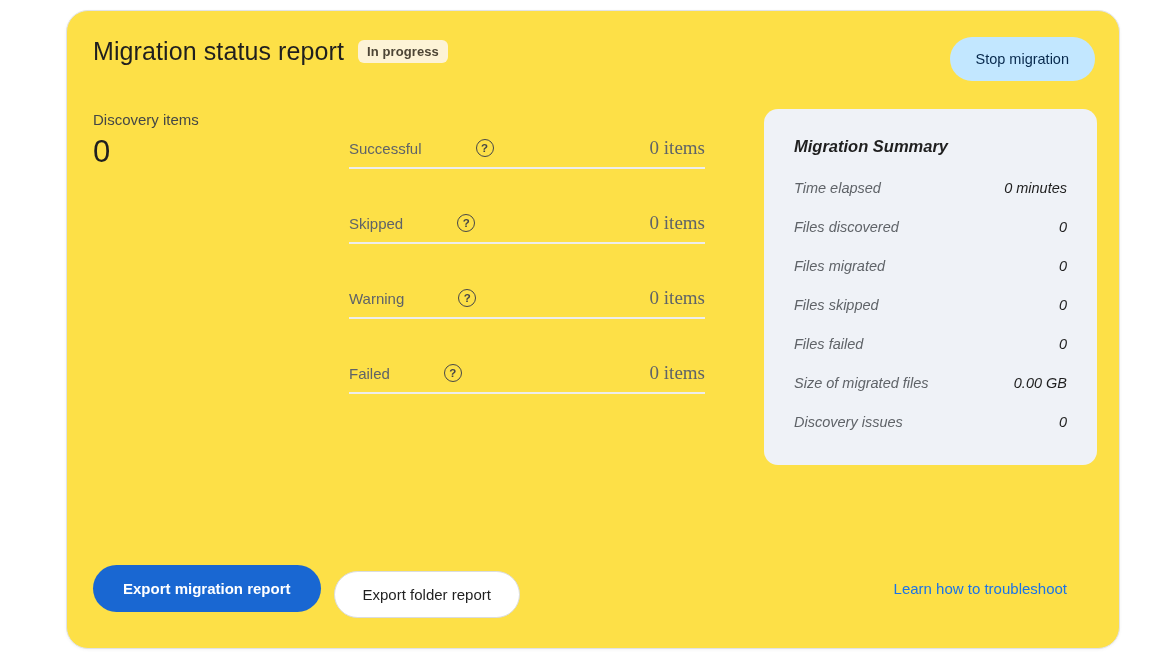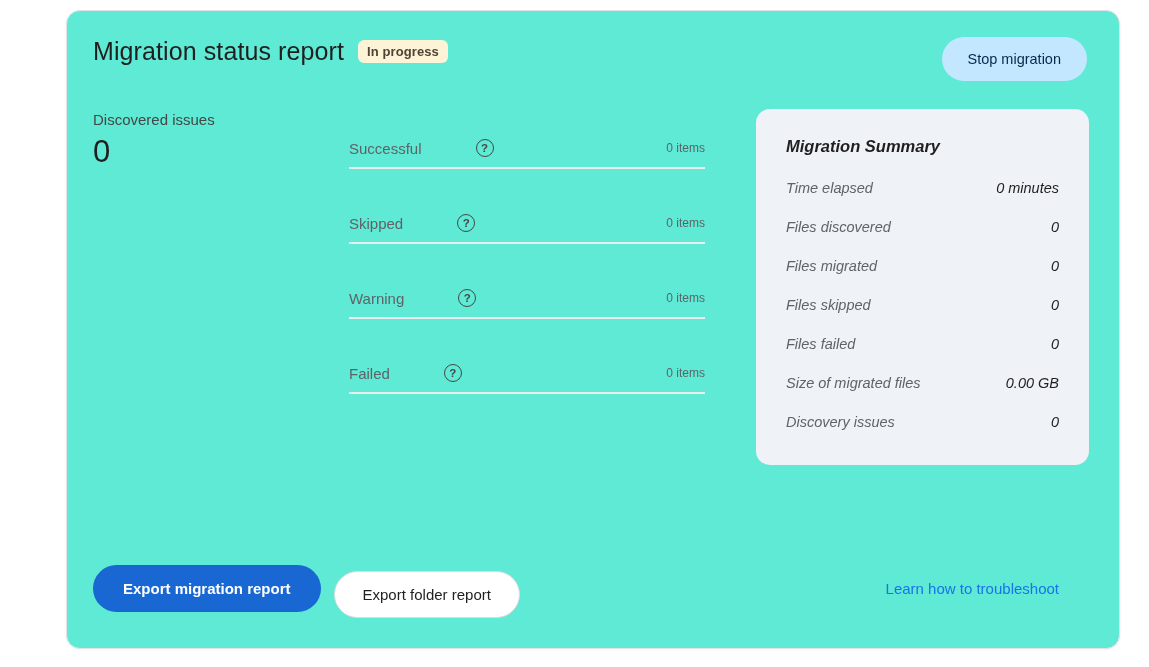--- a/index.html
+++ b/index.html
@@ -7,25 +7,25 @@
     width: 1149px; height: 667px;
     background: #ffffff;
     font-family: "Liberation Sans", sans-serif;
     color: #1f1f1f;
     overflow: hidden;
   }
   .card {
     position: absolute;
     left: 66px; top: 10px;
     width: 1054px; height: 639px;
-    background: #5eead4;
+    background: #fde047;
     border: 1px solid #e1e3e6;
-    border-radius: 14px;
+    border-radius: 22px;
     box-shadow: 0 1px 3px rgba(60,64,67,0.06);
-    padding: 26px 30px 30px 26px;
+    padding: 26px 22px 30px 26px;
     display: flex;
     flex-direction: column;
   }
   
   .header { display: flex; justify-content: space-between; align-items: flex-start; }
   .title-row { display: flex; align-items: center; }
   .page-title { font-size: 25px; font-weight: 400; color: #1f1f1f; letter-spacing: 0.1px; }
   .status-badge {
     margin-left: 14px;
     background: #fdf3d6;
@@ -73,21 +73,21 @@
     display: inline-flex;
     align-items: center;
     justify-content: center;
     font-size: 11.5px;
     font-weight: 700;
     color: #474747;
     margin-left: 15px;
     cursor: pointer;
     flex: none;
   }
-  .stat-value { font-size: 12px; color: #5f6368; }
+  .stat-value { font-size: 19px; color: #5f6368; font-family: Liberation Serif, serif; }
 
   .summary-panel {
     margin-left: auto;
     width: 333px;
     background: #eff2f7;
     border-radius: 14px;
     padding: 28px 30px 24px 30px;
     align-self: flex-start;
     font-style: italic;
   }
@@ -148,21 +148,21 @@
         <span class="page-title">Migration status report</span>
         <span class="status-badge">In progress</span>
       </div>
     </div>
     <button class="stop-btn">Stop migration</button>
   </div>
 
   <div class="content">
 
     <div class="discovered-col">
-      <div class="discovered-label">Discovered issues</div>
+      <div class="discovered-label">Discovery items</div>
       <div class="discovered-value">0</div>
     </div>
 
     <div class="stats-col">
       <div class="stat-row">
         <span class="stat-label-group">
           <span class="stat-label">Successful</span>
           <span class="help-icon">?</span>
         </span>
         <span class="stat-value">0 items</span>

